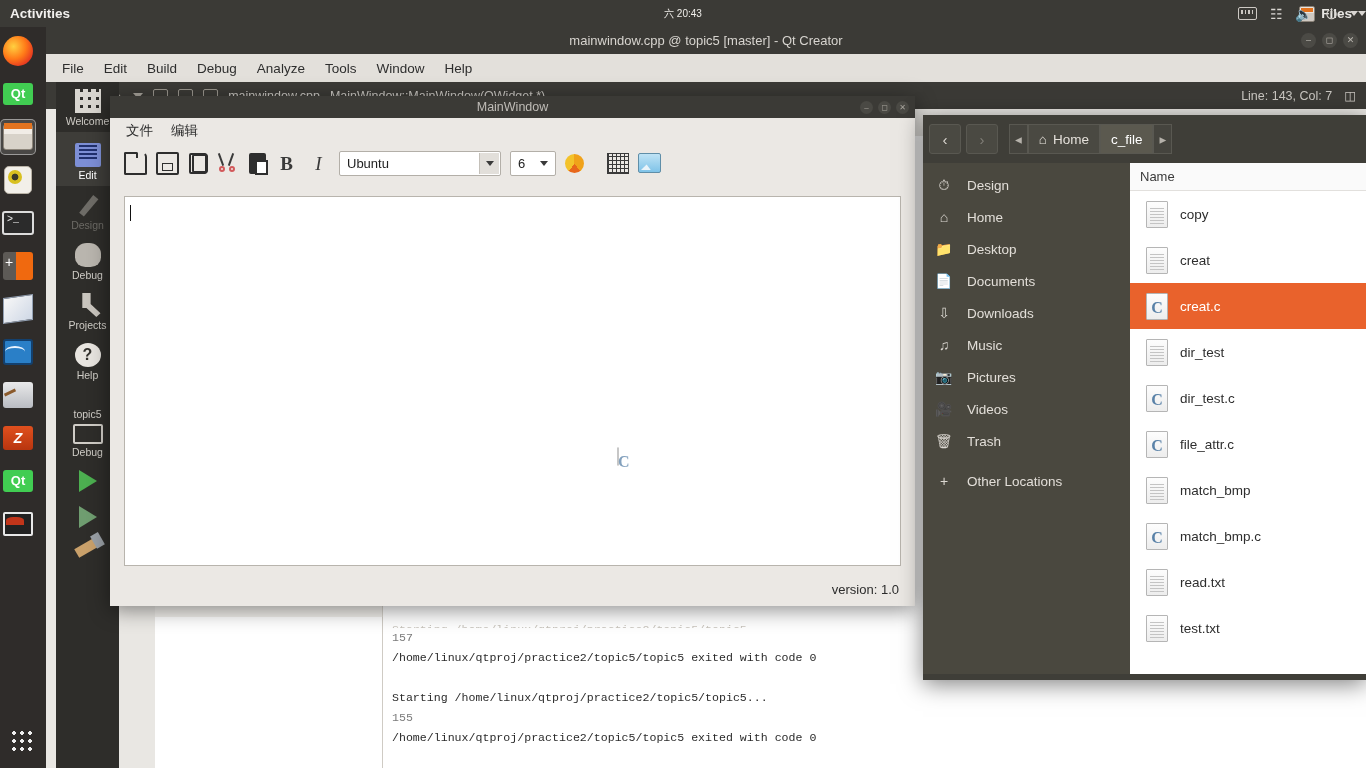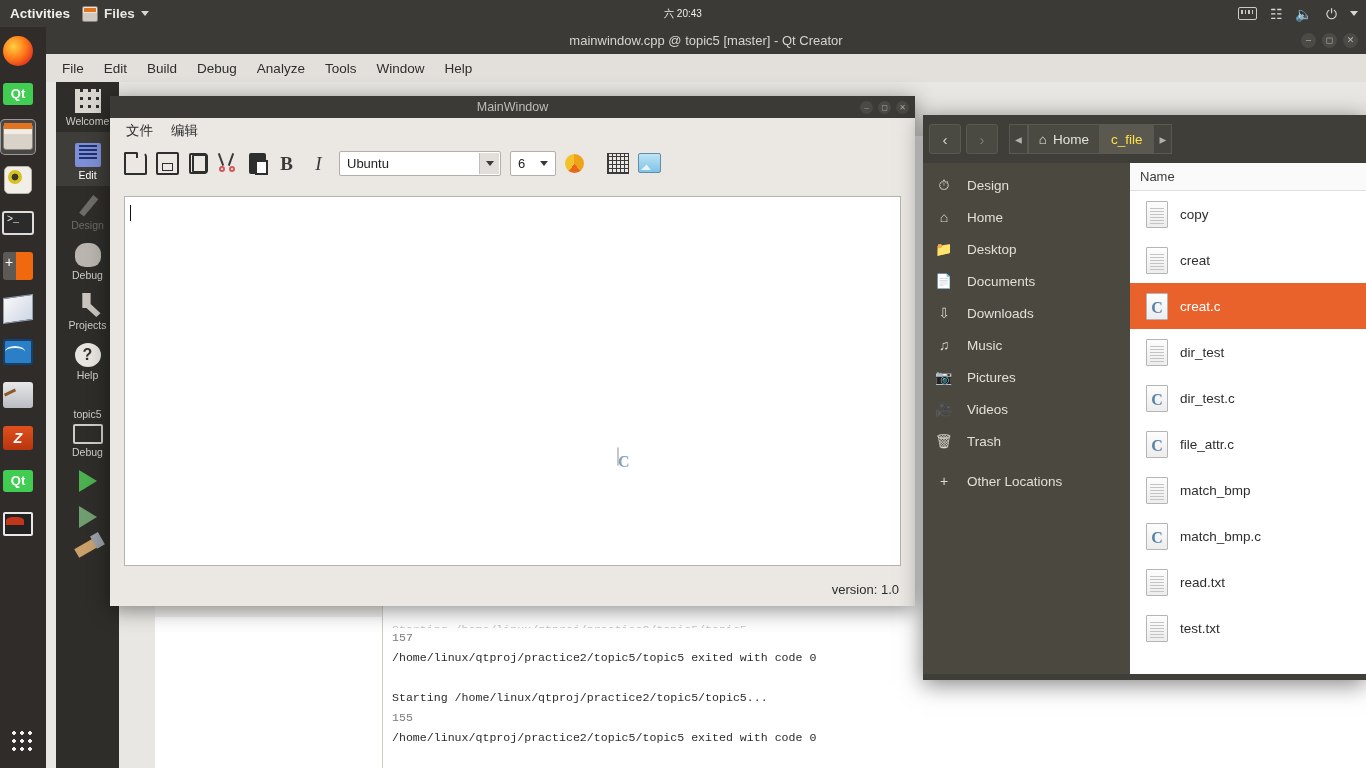--- a/index.html
+++ b/index.html
@@ -7,21 +7,21 @@
     width: 1366px; height: 768px; overflow: hidden;
     font-family: "Liberation Sans", sans-serif;
     background: #2c2c28;
   }
   #root { position: relative; width: 1366px; height: 768px; }
 
   
   .topbar {
     position: absolute; left: 0; top: 0; width: 1366px; height: 27px;
     background: #3b3a36; color: #e8e6e3; font-size: 13.5px;
-    display: flex; align-items: center;
+    display: flex; align-items: center; justify-content: space-between;
   }
   .topbar .activities { padding: 0 12px 0 10px; font-weight: bold; color: #f2f0ee; }
   .topbar .filesmenu { display: flex; align-items: center; gap: 6px; font-weight: bold; }
   .appmini {
     width: 16px; height: 16px; border-radius: 2px;
     background: linear-gradient(#e8e4df 0 40%, #cfc9c2 40% 100%);
     border: 1px solid #8a8278; position: relative;
   }
   .appmini::before {
     content:""; position:absolute; left:1px; right:1px; top:1px; height:4px;
@@ -172,21 +172,21 @@
   
   .nautilus { position:absolute; left:923px; top:115px; width:443px; height:565px;
     background:#fff; box-shadow:0 4px 22px rgba(0,0,0,.5); overflow:hidden; }
   .nt-header { height:48px; background:#3f3e38; display:flex; align-items:center; padding:0 6px; gap:5px; }
   .nav-btn { width:32px;height:30px; background:#4a4942; border:1px solid #595851; border-radius:3px;
     color:#ddd9d3; font-size:15px; display:flex; align-items:center; justify-content:center; }
   .nav-btn.dim { color:#817f78; }
   .crumbs { display:flex; align-items:center; margin-left:6px; }
   .crumb { height:30px; padding:0 10px; background:#4a4942; border:1px solid #595851;
     color:#e4e0da; font-size:13.5px; display:flex; align-items:center; gap:6px; }
-  .crumb.cur { background:#5b594f; color:#fde047; }
+  .crumb.cur { background:#5b594f; color:#ffffff; }
   .crumb.arrow { padding:0 5px; color:#b5b1aa; background:#45443e; }
   .nt-body { position:absolute; top:48px; left:0; right:0; bottom:0; display:flex; }
   .nt-side { width:207px; background:#4a483f; color:#e2ded8; font-size:13.5px; padding-top:6px; }
   .side-item { height:32px; display:flex; align-items:center; gap:14px; padding-left:12px; }
   .side-ico { width:18px; text-align:center; color:#dcd8d2; font-size:14px; display:inline-block; }
   .nt-list { flex:1; background:#fff; }
   .nt-colhead { height:28px; background:#fafafa; border-bottom:1px solid #e2e0dd; display:flex;
     align-items:center; padding-left:10px; font-size:13px; color:#3a3a3a; }
   .row { height:46px; display:flex; align-items:center; gap:12px; padding-left:16px; font-size:13.5px; color:#2e2e2e; }
   .row.selected { background:#e9622c; color:#fff; }
@@ -231,20 +231,34 @@
     </div>
     <div class="qt-menubar">
       <span>File</span>
       <span>Edit</span>
       <span>Build</span>
       <span>Debug</span>
       <span>Analyze</span>
       <span>Tools</span>
       <span>Window</span>
       <span>Help</span>
+    </div>
+    <div class="qt-toolbar">
+      <span>Projects</span>
+      <span class="tb-tri tb-up"></span>
+      <span class="tb-tri tb-dn"></span>
+      <span class="tb-ico"></span>
+      <span class="tb-ico"></span>
+      <span class="tb-ico"></span>
+      <span>mainwindow.cpp</span>
+      <span>MainWindow::MainWindow(QWidget *)</span>
+      <span class="tb-right">
+        <span>Line: 143, Col: 7</span>
+        <span>◫</span>
+      </span>
     </div>
 
     <div class="editor-area">
       <div class="editor-gutter"></div>
       <div class="code-peek" style="left:796px; top:90px;">笔</div>
       <div class="code-peek" style="left:800px; top:178px;">)</div>
     </div>
 
     <div class="outpane">
       <div class="out-left"></div>

